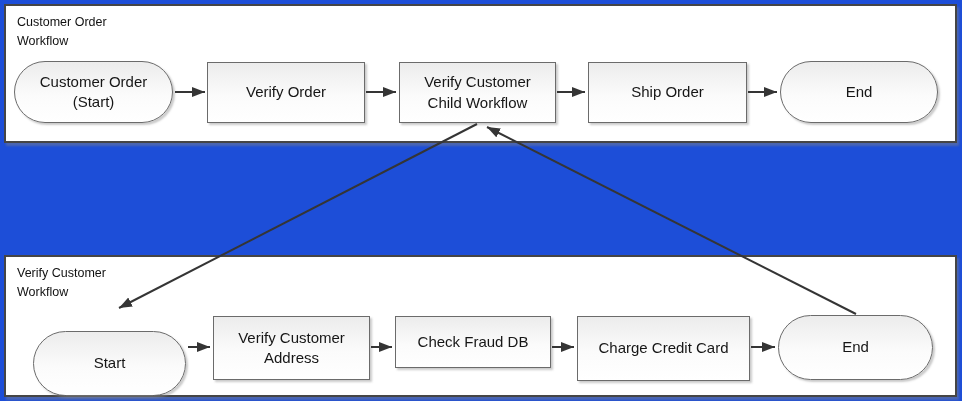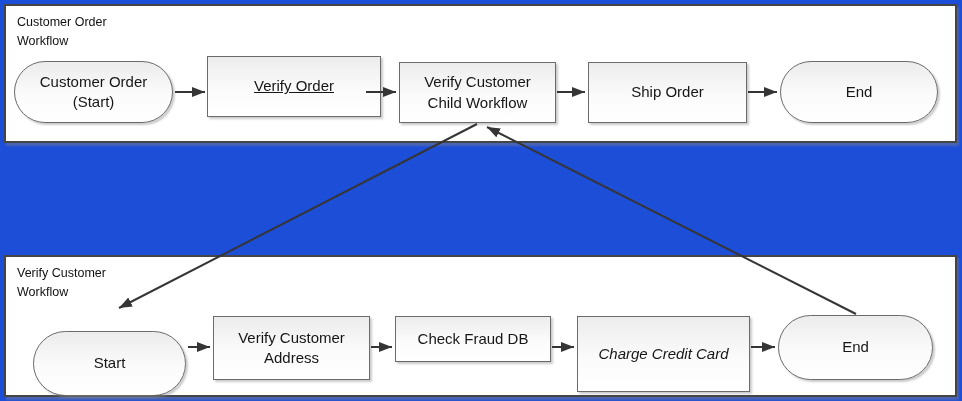--- a/index.html
+++ b/index.html
@@ -65,37 +65,37 @@
   </div>
 
   <div class="lane" style="left:4px; top:255px; width:953px; height:142px;">
     <div class="lane-title">Verify Customer
 Workflow</div>
   </div>
 
   <div class="node stadium-top" style="left:14px; top:61px; width:159px; height:62px;">Customer Order
 (Start)</div>
 
-  <div class="node" style="left:207px; top:56px; width:174px; height:61px;text-decoration:underline;">Verify Order</div>
+  <div class="node" style="left:207px; top:62px; width:158px; height:61px;">Verify Order</div>
 
   <div class="node" style="left:399px; top:62px; width:157px; height:61px;">Verify Customer
 Child Workflow</div>
 
   <div class="node" style="left:588px; top:62px; width:159px; height:61px;">Ship Order</div>
 
   <div class="node stadium-top" style="left:780px; top:61px; width:158px; height:62px;">End</div>
 
   <div class="node stadium-bottom" style="left:33px; top:315px; width:153px; height:65px;margin-top:16px;">Start</div>
 
   <div class="node" style="left:213px; top:316px; width:157px; height:64px;">Verify Customer
 Address</div>
 
-  <div class="node" style="left:395px; top:316px; width:156px; height:46px;">Check Fraud DB</div>
+  <div class="node" style="left:395px; top:316px; width:156px; height:52px;">Check Fraud DB</div>
 
-  <div class="node" style="left:577px; top:316px; width:173px; height:76px;font-style:italic;">Charge Credit Card</div>
+  <div class="node" style="left:577px; top:316px; width:173px; height:65px;">Charge Credit Card</div>
 
   <div class="node stadium-bottom" style="left:778px; top:315px; width:155px; height:65px;">End</div>
 
   <svg class="overlay" viewBox="0 0 962 401">
     <defs>
       <marker id="arrow" markerWidth="7" markerHeight="6" refX="6.5" refY="2.5" orient="auto" markerUnits="strokeWidth">
         <path d="M0,0 L6.5,2.5 L0,5 Z" fill="#353535"></path>
       </marker>
     </defs>
     <g id="connector-group">

